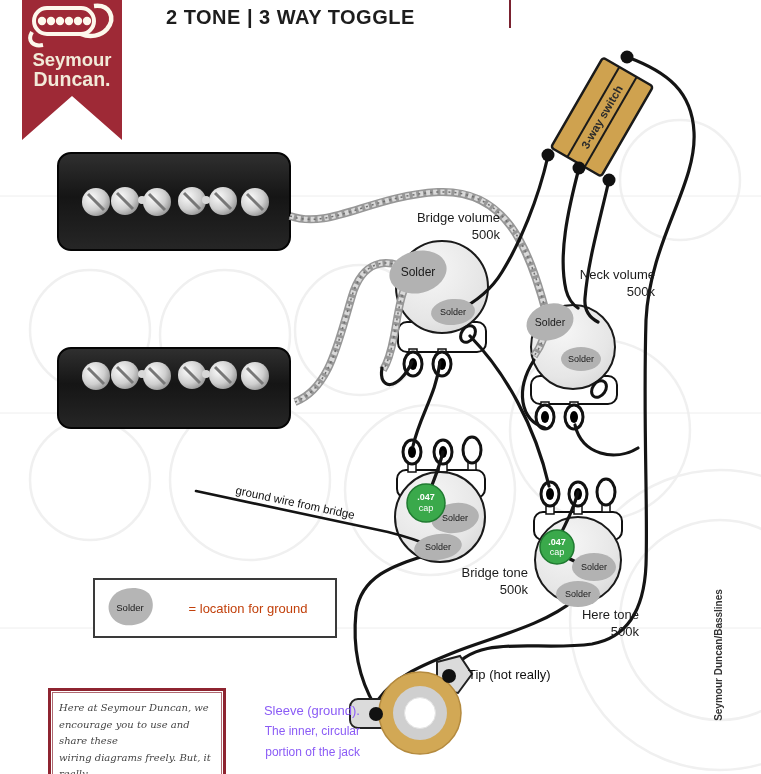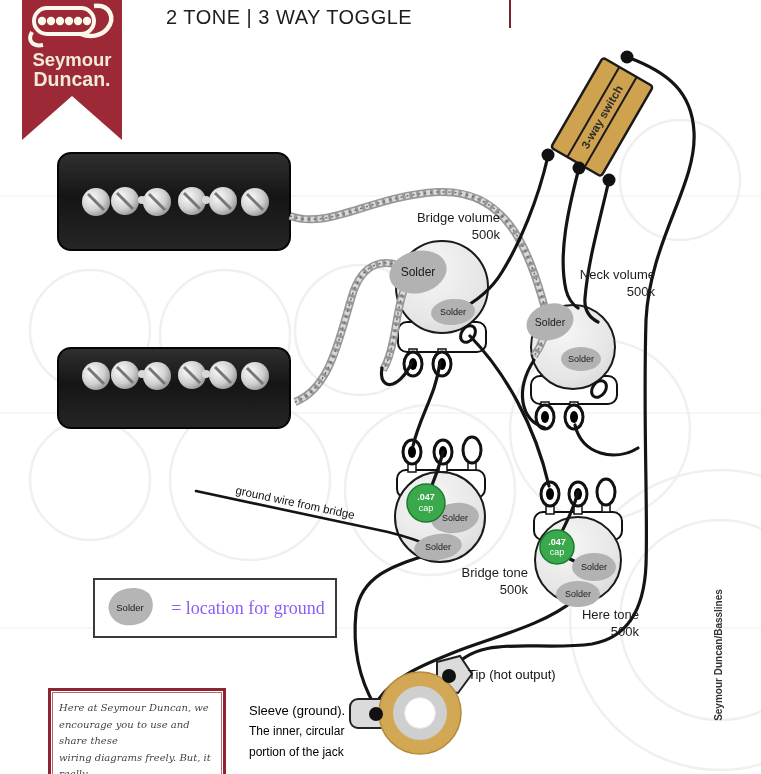--- a/index.html
+++ b/index.html
@@ -1,39 +1,39 @@
 <!DOCTYPE html>
 <html><head>
 <meta charset="utf-8">
 <style>
   html,body{margin:0;padding:0;background:#fff;}
   .stage{position:relative;width:761px;height:774px;background:#ffffff;overflow:hidden;
          font-family:"Liberation Sans",sans-serif;color:#222;}
   .abs{position:absolute;}
   svg text{font-family:"Liberation Sans",sans-serif;}
 
-  .title{left:166px;top:6px;width:330px;font-size:20px;font-weight:normal;
+  .title{left:166px;top:6px;width:330px;font-size:20px;font-weight:bold;
          letter-spacing:.5px;color:#1d1d1d;}
   .red-tick{left:509px;top:0;width:2px;height:28px;background:#7a2230;}
 
   .pot-label{text-align:right;font-size:13px;line-height:17px;color:#1c1c1c;}
   .lbl-bv{left:376px;top:209px;width:124px;}
   .lbl-nv{left:540px;top:266px;width:115px;}
   .lbl-bt{left:404px;top:564px;width:124px;}
   .lbl-nt{left:515px;top:606px;width:124px;}
 
   .ground-label{left:237px;top:484px;width:160px;font-size:11.5px;color:#111;
                 transform:rotate(12deg);transform-origin:left top;}
 
   .legend-box{left:93px;top:578px;width:244px;height:60px;background:#fff;
               border:2px solid #3a3a3a;display:flex;align-items:center;box-sizing:border-box;}
-  .legend-text{font-size:18px;line-height:19px;color:#8b5cf6;text-align:center;flex:1;font-family:Liberation Serif, serif;}
+  .legend-text{font-size:13px;line-height:19px;color:#c2410c;text-align:center;flex:1;}
 
   .tip-label{left:468px;top:667px;font-size:13px;color:#111;}
-  .sleeve-label{left:249px;top:703px;width:124px;text-align:left;color:#000000;}
+  .sleeve-label{left:236px;top:703px;width:124px;text-align:right;color:#8b5cf6;}
   .sleeve-label .l1{font-size:13px;line-height:15px;}
   .sleeve-label .l2{font-size:12px;line-height:13.5px;margin-top:7px;}
   .outjack-label{left:448px;top:745px;width:180px;font-size:17px;font-weight:bold;
                  letter-spacing:1px;color:#111;margin-top:37px;}
 
   .credit{left:635px;top:648px;width:170px;height:14px;transform:rotate(-90deg);
           text-align:center;font-size:10px;font-weight:bold;color:#333;}
 
   .fineprint{left:48px;top:688px;width:178px;height:130px;background:#fff;
              border:3px solid #8e2430;box-shadow:inset 0 0 0 1px #fff,inset 0 0 0 2px #b06a72;
@@ -340,21 +340,21 @@
   <div class="abs legend-box">
     <svg width="66" height="56" viewBox="0 0 66 56">
       <path d="M18,16 C26,6 48,5 55,15 C61,25 57,38 46,43 C33,48 20,45 15,34 C12,27 14,21 18,16 Z" fill="#b5b5b5"></path>
       <text x="35" y="31" text-anchor="middle" font-size="9.5" fill="#1a1a1a">Solder</text>
     </svg>
     <div class="legend-text">
       <div>= location for ground</div>
     </div>
   </div>
 
-  <div class="abs tip-label">Tip (hot output)</div>
+  <div class="abs tip-label">Tip (hot really)</div>
   <div class="abs sleeve-label">
     <div class="l1">Sleeve (ground).</div>
     <div class="l2">The inner, circular</div>
     <div class="l2">portion of the jack</div>
   </div>
   <div class="abs outjack-label">OUTPUT JACK</div>
 
   <div class="abs credit">Seymour Duncan/Basslines</div>
 
   <div class="abs fineprint">

